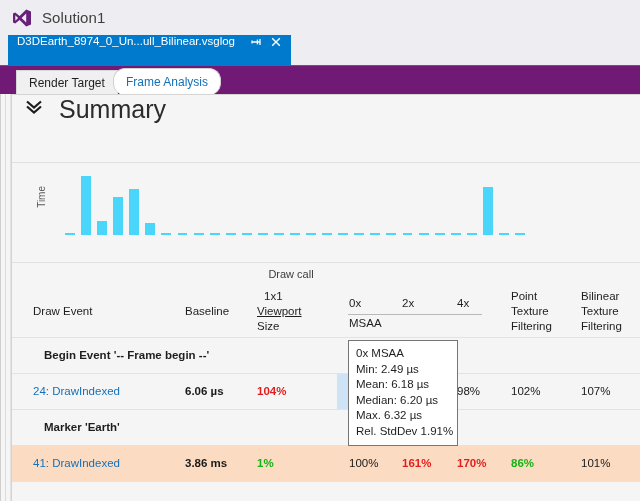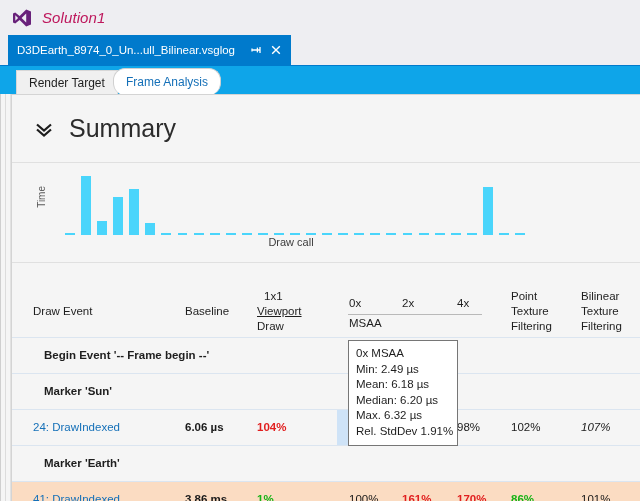--- a/index.html
+++ b/index.html
@@ -32,41 +32,40 @@
     box-sizing: border-box;
   }
   .vs-logo {
     width: 20px; height: 20px;
     margin-right: 10px;
     flex: 0 0 auto;
     display: block;
   }
   .app-title {
     font-size: 15px;
-    color: #be185d;
+    color: #404040;
     font-family: "Liberation Sans", sans-serif;
     letter-spacing: 0.1px;
-    font-style: italic;
   }
 
   
   .tabstrip {
     position: absolute;
     left: 0; top: 35px;
     width: 640px; height: 31px;
     background: #eeeef2;
   }
   .doc-tab {
     position: absolute;
     left: 8px; top: 0;
     height: 30px;
     background: #007acc;
     color: #ffffff;
     display: flex;
-    align-items: center;
+    align-items: flex-start;
     padding: 0 8px 0 9px;
     box-sizing: border-box;
     font-size: 11.5px;
     white-space: nowrap;
   }
   .doc-tab-label { margin-right: 14px; }
   .tab-pin {
     width: 14px; height: 14px;
     margin-right: 6px;
     position: relative;
@@ -79,21 +78,21 @@
     left: 0; top: 30px;
     width: 640px; height: 1px;
     background: #007acc;
   }
 
   
   .inner-tabs {
     position: absolute;
     left: 0; top: 66px;
     width: 640px; height: 29px;
-    background: #0ea5e9;
+    background: #701a75;
   }
   .inner-tab {
     position: absolute;
     top: 4px;
     height: 25px;
     font-size: 12px;
     display: flex;
     align-items: center;
     justify-content: center;
     box-sizing: border-box;
@@ -141,22 +140,22 @@
     width: 1px;
     background: #dcdcdc;
   }
 
   
   .summary-head {
     position: absolute;
     left: 0; top: 0;
     width: 628px; height: 68px;
     display: flex;
-    align-items: center;
-    padding-left: 21px;
+    align-items: flex-start;
+    padding-left: 11px;
     box-sizing: border-box;
     border-bottom: 1px solid #e0e0e0;
   }
   .chevron { width: 22px; height: 22px; margin-right: 14px; }
   .summary-title {
     font-size: 25px;
     color: #2c2c2c;
     font-weight: normal;
     font-family: "Liberation Sans", sans-serif;
   }
@@ -193,20 +192,21 @@
     position: absolute;
     left: 0; top: 72px;
     width: 628px;
     text-align: center;
     font-size: 11px;
     color: #3c3c3c;
   }
   .chart-xlabel-inner {
     display: inline-block;
     margin-left: -70px;
+    margin-top: 32px;
   }
 
   
   .table {
     position: absolute;
     left: 0; top: 169px;
     width: 628px;
   }
   .thead {
     position: relative;
@@ -372,54 +372,51 @@
     </div>
 
     <div class="table">
 
       <div class="thead">
         <div class="th" style="left:21px; top:40px;">Draw Event</div>
         <div class="th" style="left:173px; top:40px;">Baseline</div>
 
         <div class="th" style="left:252px; top:25px;">1x1</div>
         <div class="th" style="left:245px; top:40px;text-decoration:underline;">Viewport</div>
-        <div class="th" style="left:245px; top:55px;">Draw</div>
+        <div class="th" style="left:245px; top:55px;">Size</div>
 
         <div class="msaa-span" style="left:337px; top:33px;">0x</div>
         <div class="msaa-span" style="left:390px; top:33px;">2x</div>
         <div class="msaa-span" style="left:445px; top:33px;">4x</div>
         <div class="msaa-rule" style="left:336px; top:50px; width:134px;"></div>
         <div class="msaa-span" style="left:337px; top:53px;">MSAA</div>
 
         <div class="th" style="left:499px; top:25px;">Point</div>
         <div class="th" style="left:499px; top:40px;">Texture</div>
         <div class="th" style="left:499px; top:55px;">Filtering</div>
 
         <div class="th" style="left:569px; top:25px;">Bilinear</div>
         <div class="th" style="left:569px; top:40px;">Texture</div>
         <div class="th" style="left:569px; top:55px;">Filtering</div>
       </div>
 
       <div id="table-body">
           <div class="row group">
             <div class="cell group-label" style="left: 21px;">Begin Event '-- Frame begin --'</div>
-          </div>
-          <div class="row group">
-            <div class="cell group-label" style="left: 21px;">Marker 'Sun'</div>
           </div>
           <div class="row data">
             <div class="cell-hl" style="left: 325px; width: 53px;"></div>
             <div class="cell event-name" style="left: 21px;">24: DrawIndexed</div>
             <div class="cell num" style="left: 173px;">6.06 µs</div>
             <div class="cell pct red" style="left: 245px;">104%</div>
             <div class="cell pct" style="left: 337px;">102%</div>
             <div class="cell pct green" style="left: 390px;">94%</div>
             <div class="cell pct" style="left: 445px;">98%</div>
             <div class="cell pct" style="left: 499px;">102%</div>
-            <div class="cell pct" style="left: 569px; font-style: italic;">107%</div>
+            <div class="cell pct" style="left: 569px;">107%</div>
           </div>
           <div class="row group">
             <div class="cell group-label" style="left: 21px;">Marker 'Earth'</div>
           </div>
           <div class="row data selected">
             <div class="cell event-name" style="left: 21px;">41: DrawIndexed</div>
             <div class="cell num" style="left: 173px;">3.86 ms</div>
             <div class="cell pct green" style="left: 245px;">1%</div>
             <div class="cell pct" style="left: 337px;">100%</div>
             <div class="cell pct red" style="left: 390px;">161%</div>

